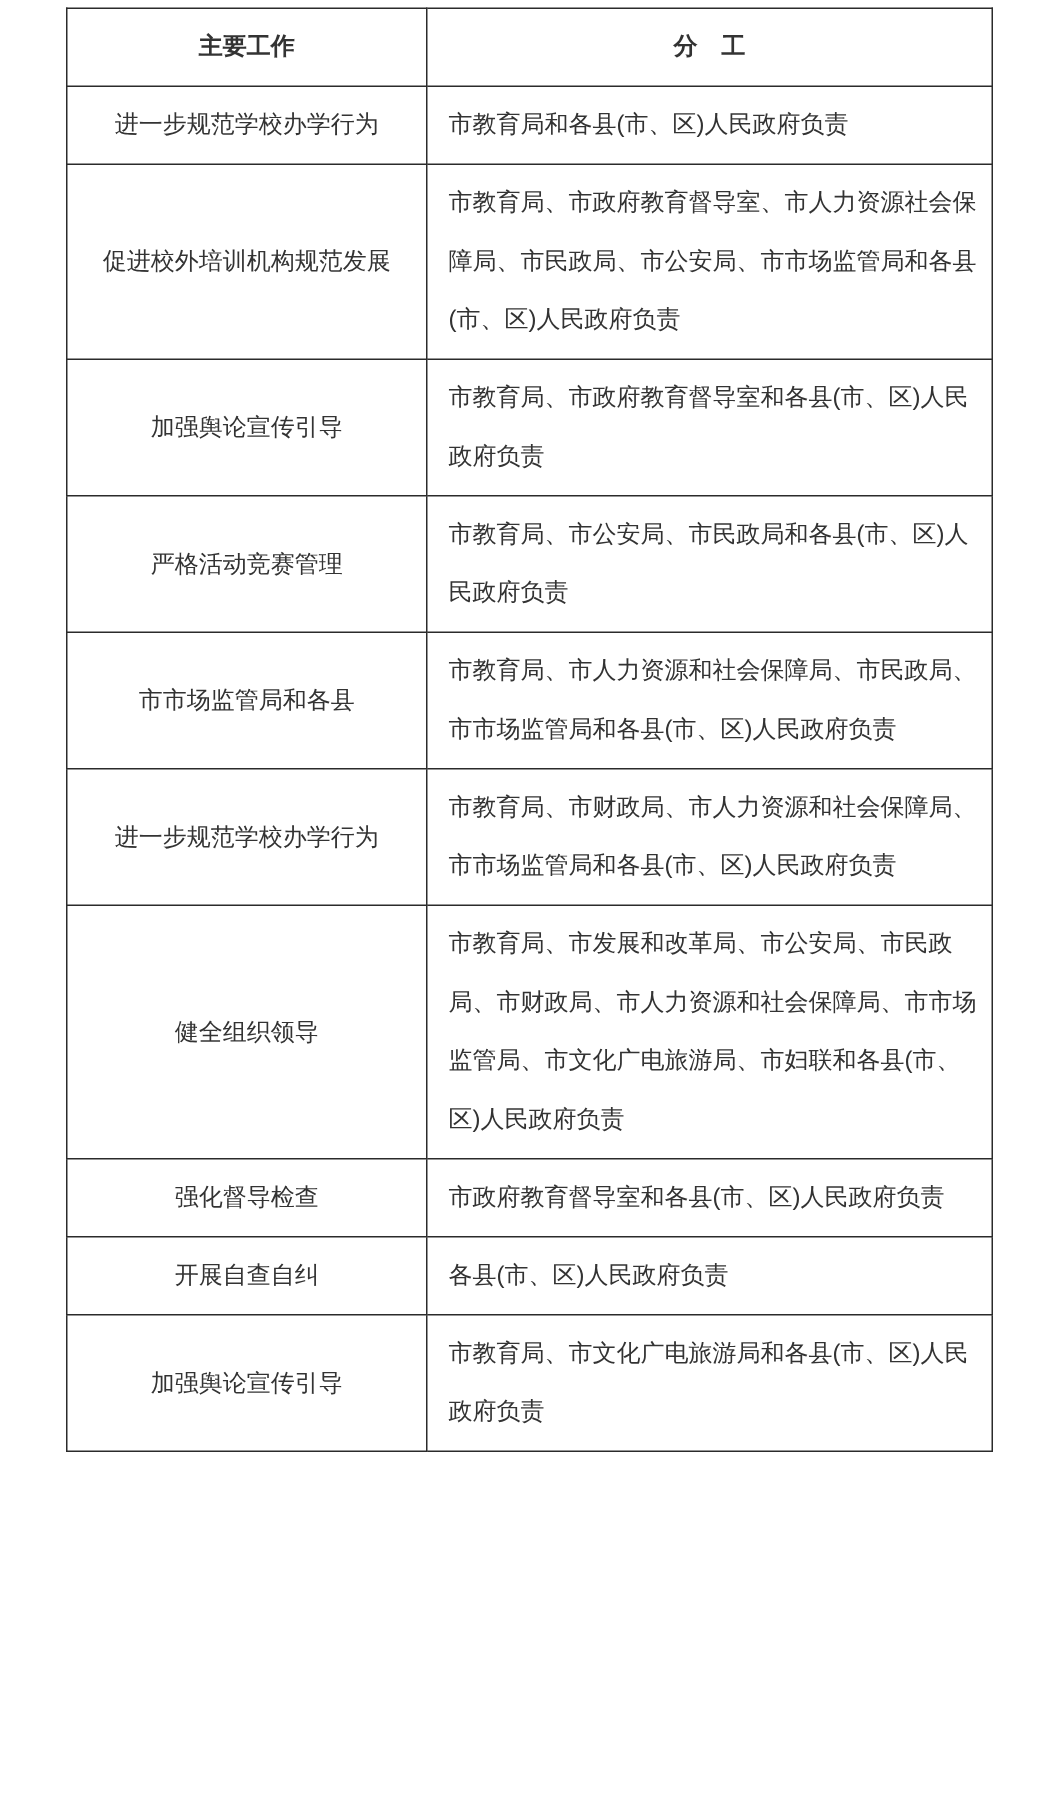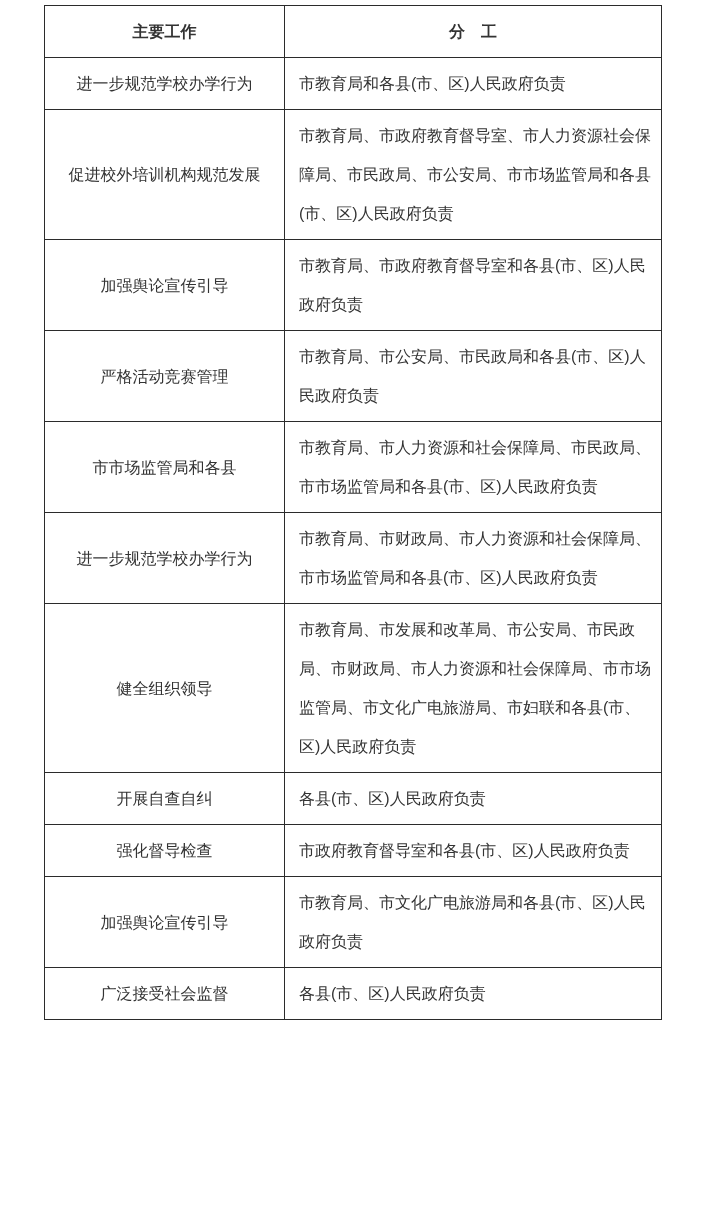--- a/index.html
+++ b/index.html
@@ -78,29 +78,25 @@
     </tr>
     <tr>
       <td class="task-cell">进一步规范学校办学行为</td>
       <td class="assignment-cell">市教育局、市财政局、市人力资源和社会保障局、市市场监管局和各县(市、区)人民政府负责</td>
     </tr>
     <tr>
       <td class="task-cell">健全组织领导</td>
       <td class="assignment-cell">市教育局、市发展和改革局、市公安局、市民政局、市财政局、市人力资源和社会保障局、市市场监管局、市文化广电旅游局、市妇联和各县(市、区)人民政府负责</td>
     </tr>
     <tr>
+      <td class="task-cell">强化督导检查</td>
+      <td class="assignment-cell">市政府教育督导室和各县(市、区)人民政府负责</td>
+    </tr>
+    <tr>
       <td class="task-cell">开展自查自纠</td>
       <td class="assignment-cell">各县(市、区)人民政府负责</td>
-    </tr>
-    <tr>
-      <td class="task-cell">强化督导检查</td>
-      <td class="assignment-cell">市政府教育督导室和各县(市、区)人民政府负责</td>
     </tr>
     <tr>
       <td class="task-cell">加强舆论宣传引导</td>
       <td class="assignment-cell">市教育局、市文化广电旅游局和各县(市、区)人民政府负责</td>
     </tr>
-    <tr>
-      <td class="task-cell">广泛接受社会监督</td>
-      <td class="assignment-cell">各县(市、区)人民政府负责</td>
-    </tr>
   </tbody>
 </table>
 
 </body></html>

